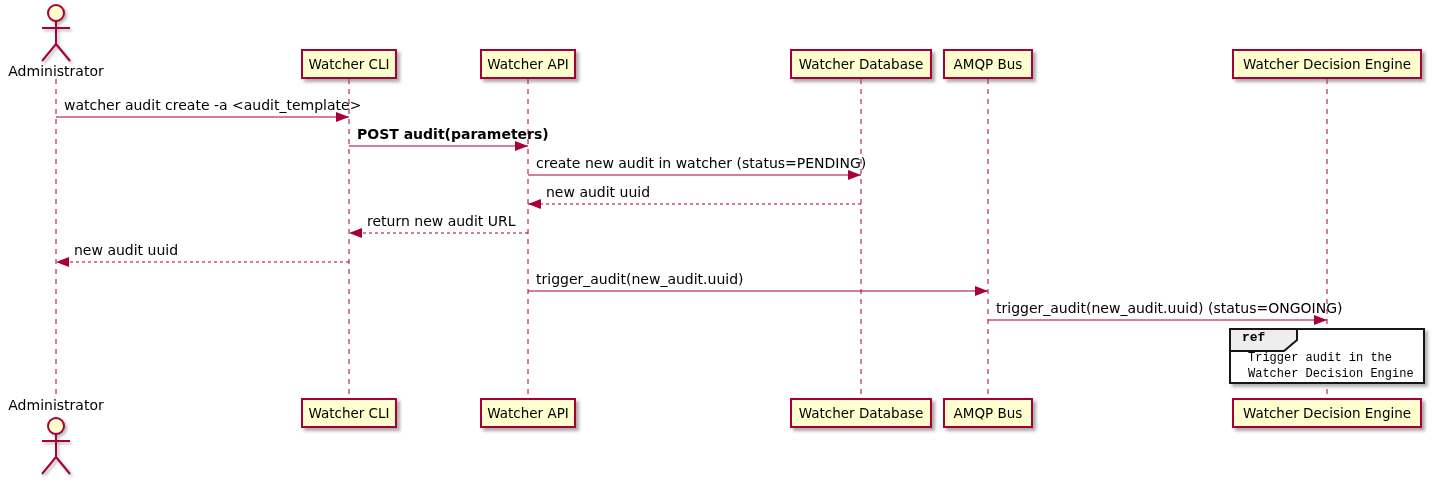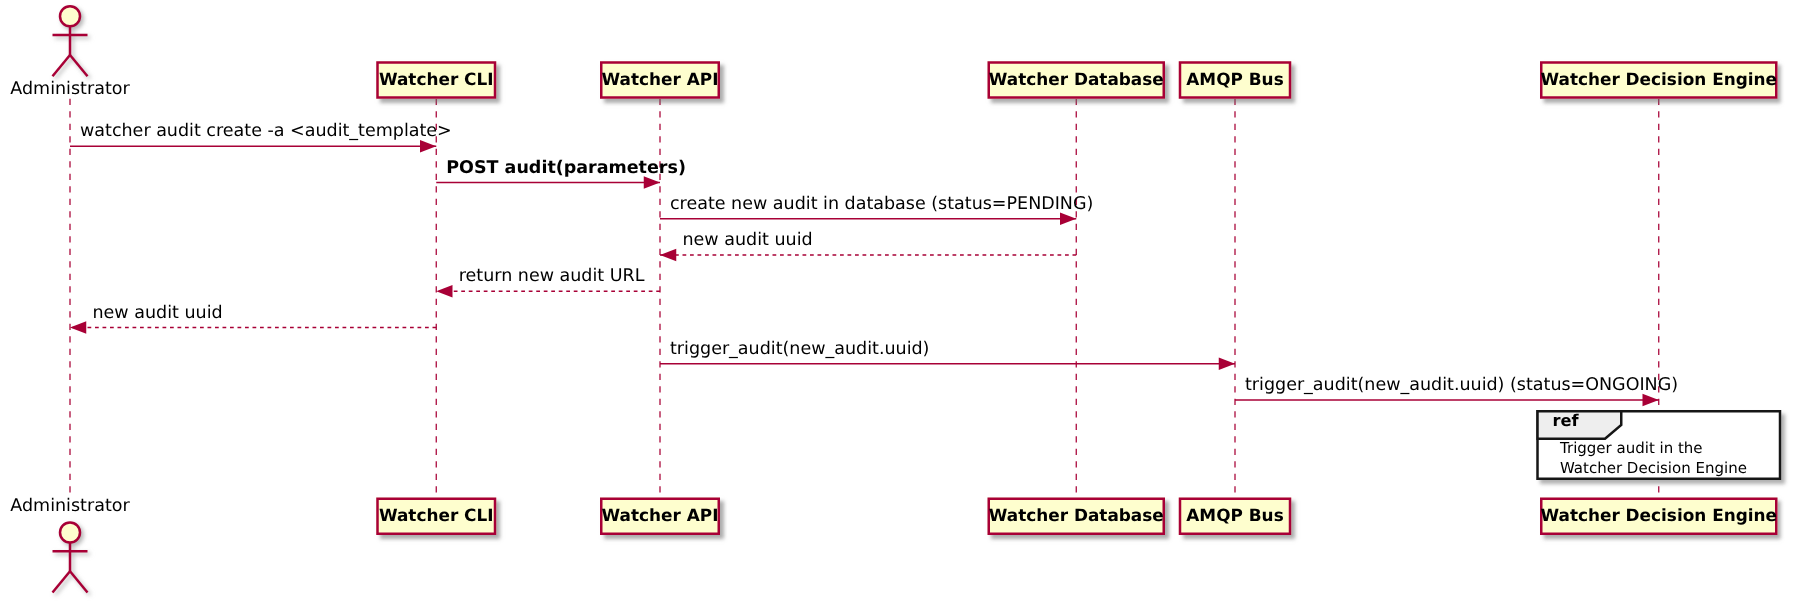--- a/index.html
+++ b/index.html
@@ -6,21 +6,21 @@
   #diagram {
     position:relative; width:1434px; height:486px; overflow:hidden;
     background:#ffffff; font-family:"DejaVu Sans", sans-serif; color:#000;
   }
   #bg-svg { position:absolute; left:0; top:0; z-index:1; }
   .pbox {
     position:absolute; z-index:2; box-sizing:border-box;
     display:flex; align-items:center; justify-content:center;
     background:#FEFECE; border:2px solid #A80036;
     box-shadow:3px 3px 3px rgba(105,105,105,0.55);
-    font-size:13.5px; white-space:nowrap;font-weight:bold;
+    font-size:13.5px; white-space:nowrap;
   }
   .actor-label {
     position:absolute; z-index:2; width:160px; text-align:center;
     font-size:14px; white-space:nowrap;
   }
   .msg-label {
     position:absolute; z-index:2; font-size:14px; height:16px;
     line-height:16px; white-space:nowrap;
   }
   .ref-box {
@@ -83,27 +83,27 @@
     <div class="pbox" style="left: 790px; top: 49px; width: 142px; height: 30px;">Watcher Database</div>
     <div class="pbox" style="left: 790px; top: 398px; width: 142px; height: 30px;">Watcher Database</div>
     <div class="pbox" style="left: 943px; top: 49px; width: 90px; height: 30px;">AMQP Bus</div>
     <div class="pbox" style="left: 943px; top: 398px; width: 90px; height: 30px;">AMQP Bus</div>
     <div class="pbox" style="left: 1232px; top: 49px; width: 190px; height: 30px;">Watcher Decision Engine</div>
     <div class="pbox" style="left: 1232px; top: 398px; width: 190px; height: 30px;">Watcher Decision Engine</div>
     <div class="actor-label" style="left: -24px; top: 63px;">Administrator</div>
     <div class="actor-label" style="left: -24px; top: 397px;">Administrator</div>
     <div class="msg-label" style="left: 64px; top: 97px;">watcher audit create -a &lt;audit_template&gt;</div>
     <div class="msg-label" style="left: 357px; top: 126px; font-weight: bold;">POST audit(parameters)</div>
-    <div class="msg-label" style="left: 536px; top: 155px;">create new audit in database (status=PENDING)</div>
+    <div class="msg-label" style="left: 536px; top: 155px;">create new audit in watcher (status=PENDING)</div>
     <div class="msg-label" style="left: 546px; top: 184px;">new audit uuid</div>
     <div class="msg-label" style="left: 367px; top: 213px;">return new audit URL</div>
     <div class="msg-label" style="left: 74px; top: 242px;">new audit uuid</div>
     <div class="msg-label" style="left: 996px; top: 300px;">trigger_audit(new_audit.uuid) (status=ONGOING)</div>
     <div class="msg-label" style="left: 536px; top: 271px;">trigger_audit(new_audit.uuid)</div>
-    <div class="ref-box" style="left: 1229px; top: 328px; width: 196px; height: 56px;">
+    <div class="ref-box" style="left: 1229px; top: 328px; width: 196px; height: 56px; font-family: Liberation Mono, monospace;">
       <div class="ref-tag"><svg width="70" height="24">
           <path d="M1,1 L68,1 L68,12 L55,23 L1,23 Z" fill="#EEEEEE" stroke="#161616" stroke-width="2"></path>
         </svg><div class="ref-tag-label">ref</div></div>
       <div class="ref-lines">
         <div>Trigger audit in the</div>
         <div>Watcher Decision Engine</div>
       </div>
     </div>
   </div>
 

